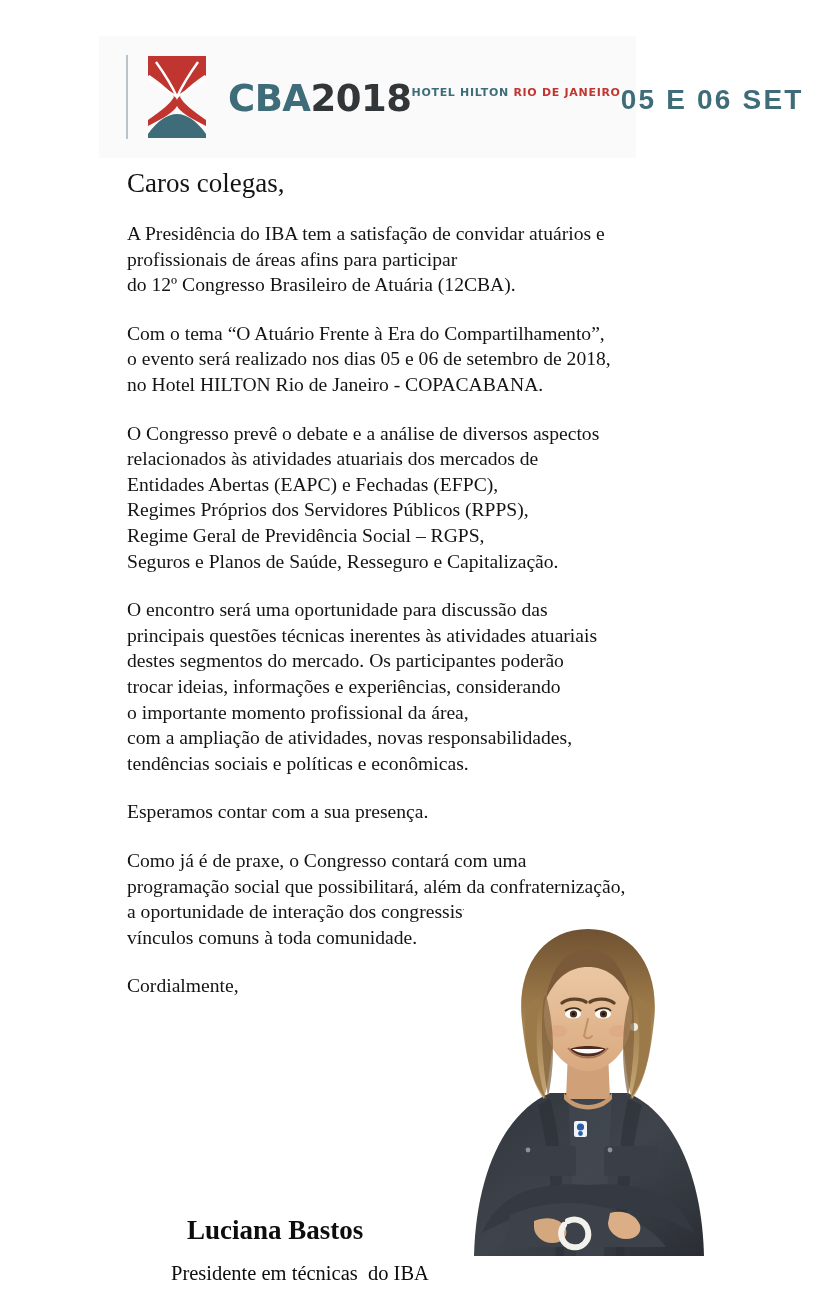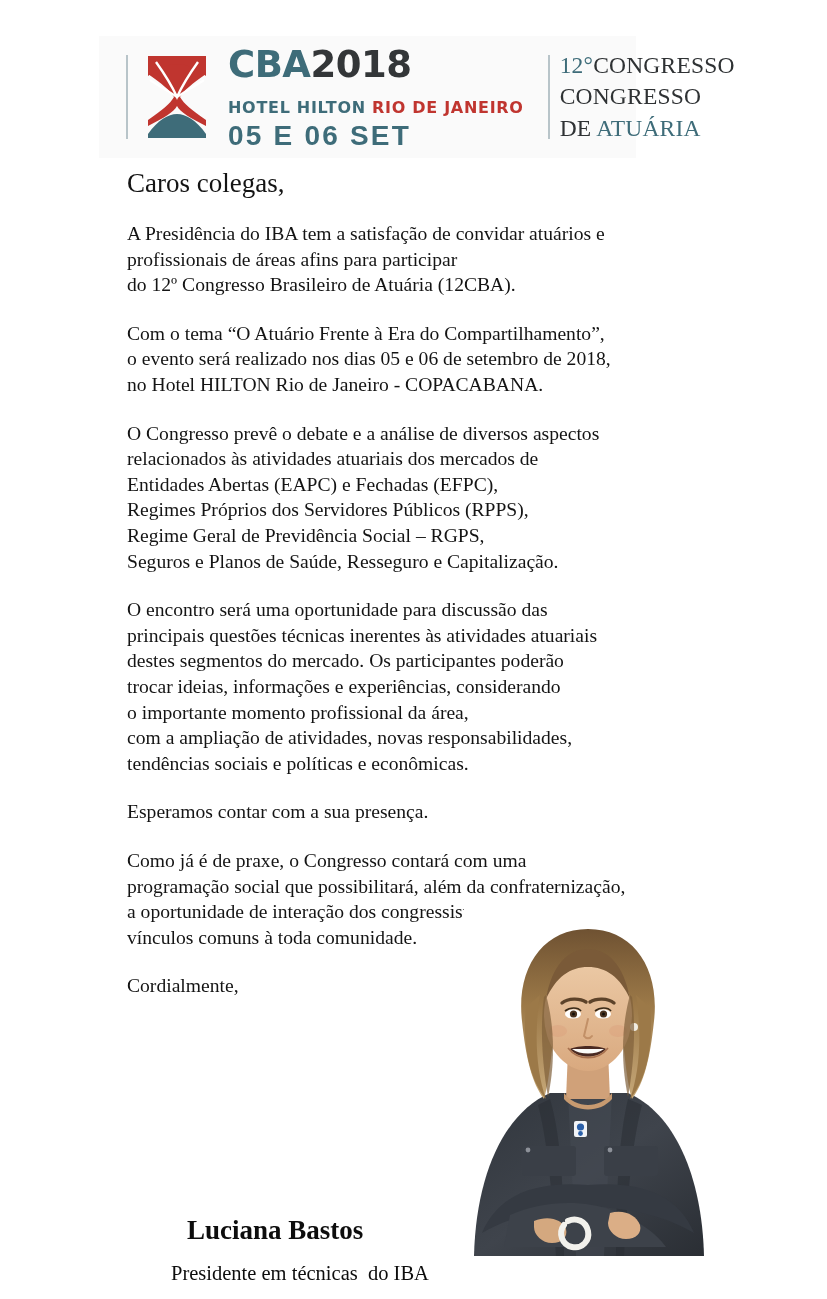--- a/index.html
+++ b/index.html
@@ -38,41 +38,41 @@
     width: 62px;
     height: 86px;
     margin-left: 18px;
     flex: none;
     position: relative;
   }
   .logo-lockup {
     margin-left: 20px;
     flex: none;
     display: flex;
-    flex-direction: column;
+    flex-direction: row;
     justify-content: center;
     padding-top: 2px;
   }
   .cba-line {
     font-family: "DejaVu Sans", sans-serif;
     font-weight: 700;
     font-size: 37px;
     letter-spacing: -0.5px;
     line-height: 1;
     white-space: nowrap;
   }
   .cba-teal { color: #3e6c79; }
   .cba-dark { color: #333638; }
   .hotel-line {
     font-family: "DejaVu Sans", sans-serif;
     font-weight: 700;
-    font-size: 16px;
+    font-size: 11px;
     letter-spacing: 0.7px;
     line-height: 1;
-    margin-top: 17px;
+    margin-top: 7px;
     white-space: nowrap;
   }
   .hotel-teal { color: #3e6c79; }
   .hotel-red { color: #c0352f; }
   .dates-line {
     font-family: Liberation Sans, sans-serif;
     font-weight: 700;
     font-size: 28px;
     letter-spacing: 2.2px;
     line-height: 1;

